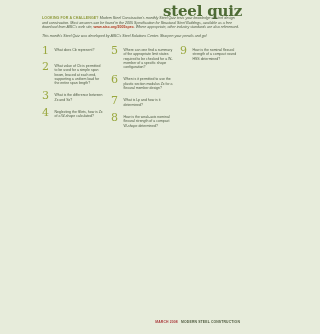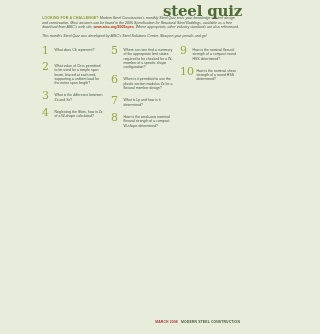--- a/index.html
+++ b/index.html
@@ -183,24 +183,20 @@
         <div class="q-num">8</div>
         <div class="q-text">How is the weak-axis nominal flexural strength of a compact W-shape determined?</div>
       </div>
     </div>
 
     <div class="column">
       <div class="q">
         <div class="q-num">9</div>
         <div class="q-text">How is the nominal flexural strength of a compact round HSS determined?</div>
       </div>
-      <div class="q">
-        <div class="q-num wide">10</div>
-        <div class="q-text">How is the nominal shear strength of a round HSS determined?</div>
-      </div>
     </div>
 
   </div>
 
   <div class="footer">
     <span class="footer-date">MARCH 2008</span>
     <span>&nbsp;</span>
     <span class="footer-pub">MODERN STEEL CONSTRUCTION</span>
   </div>
 

